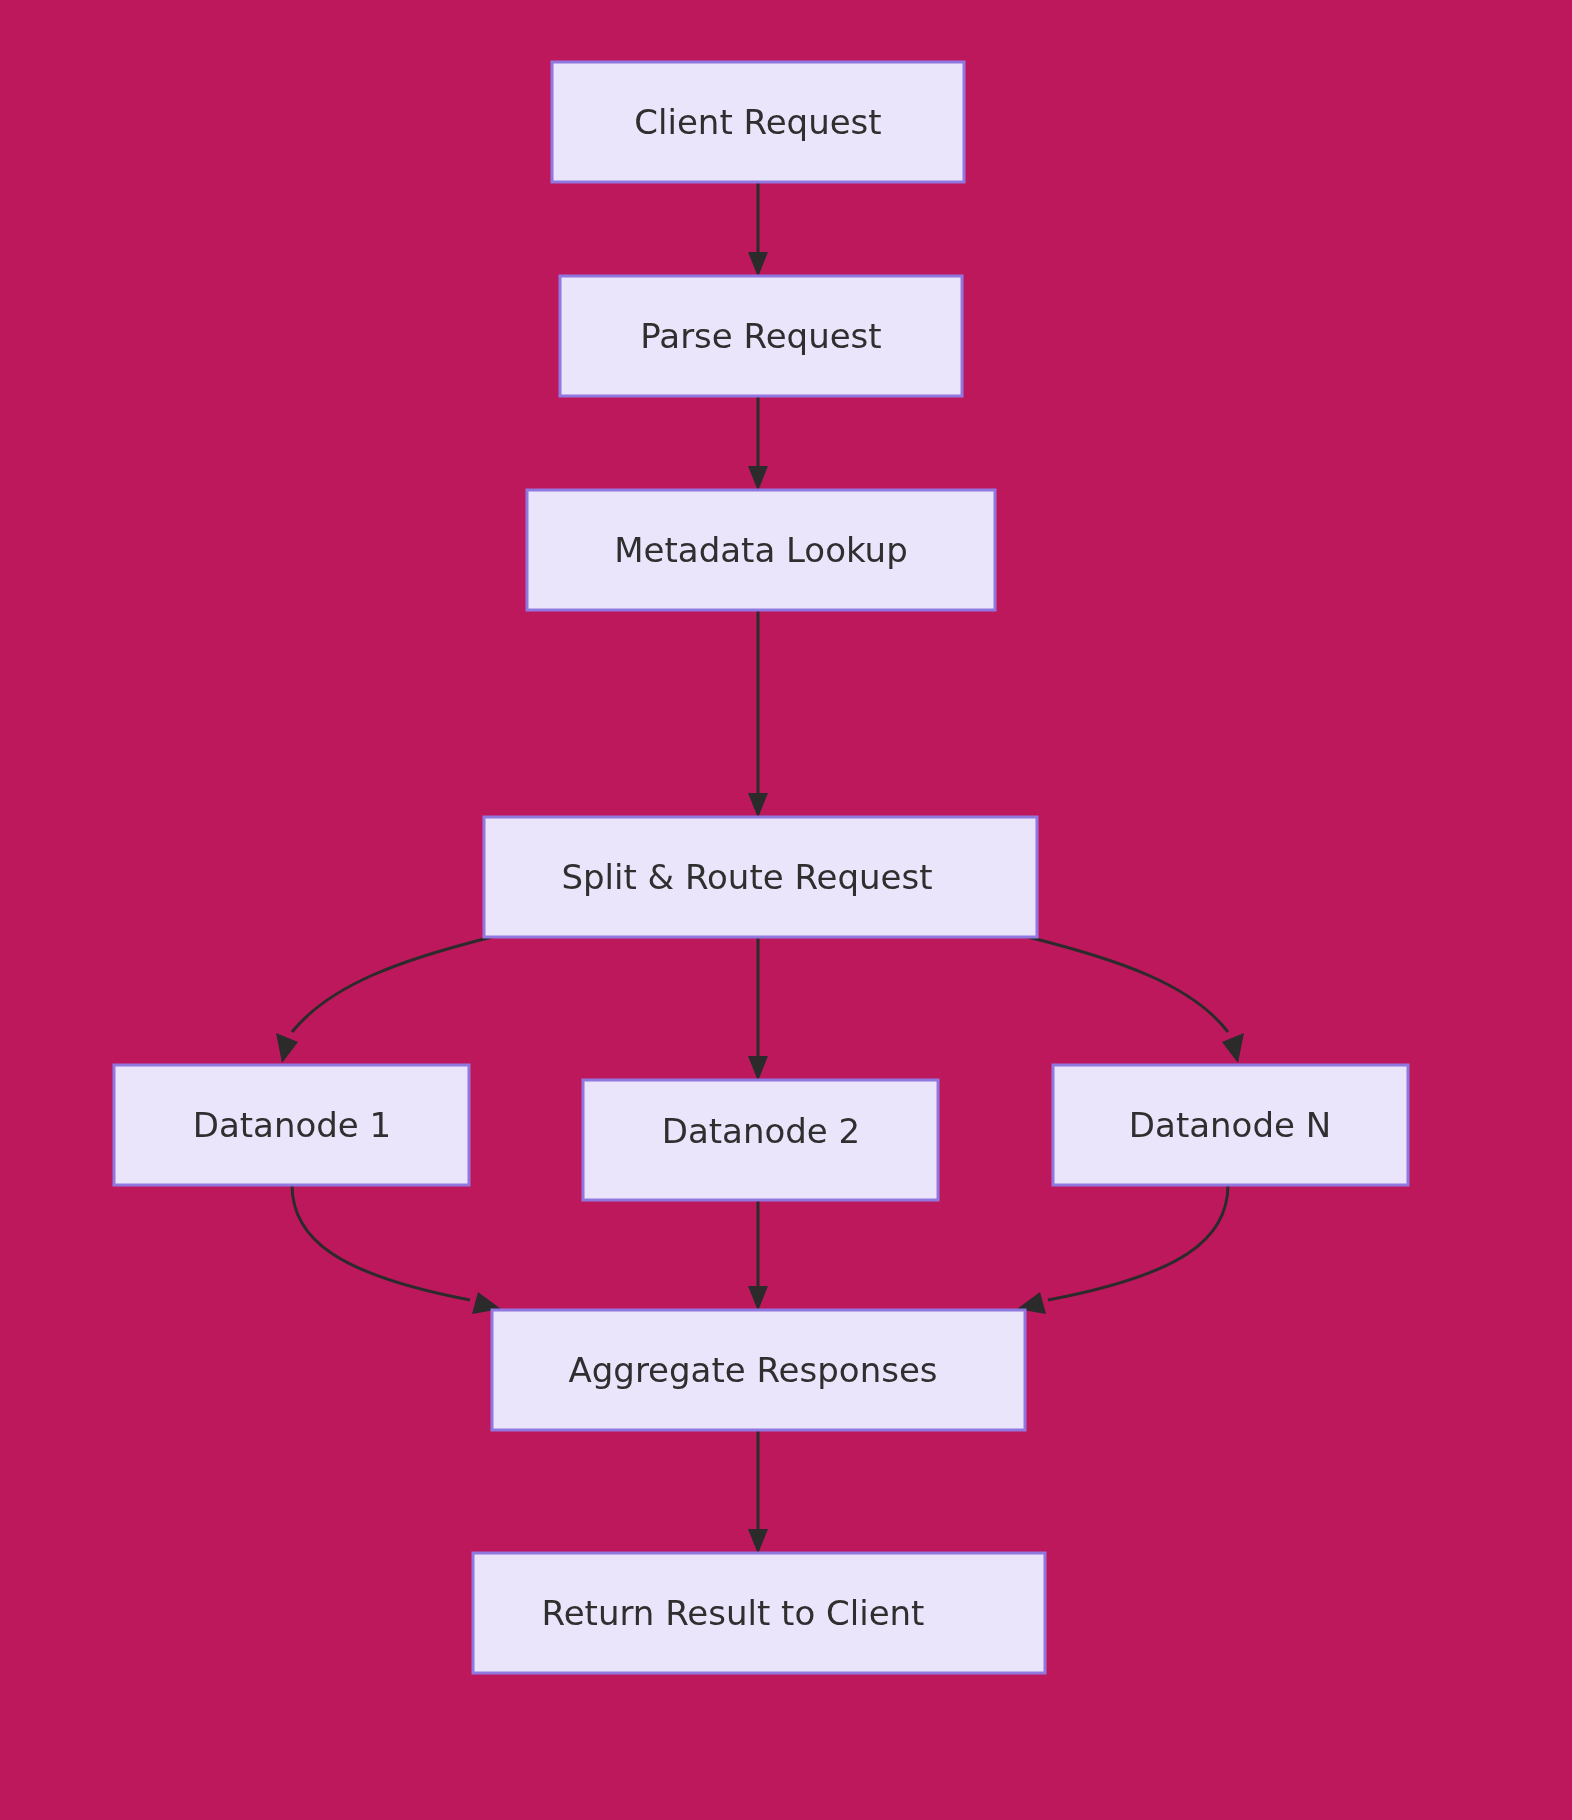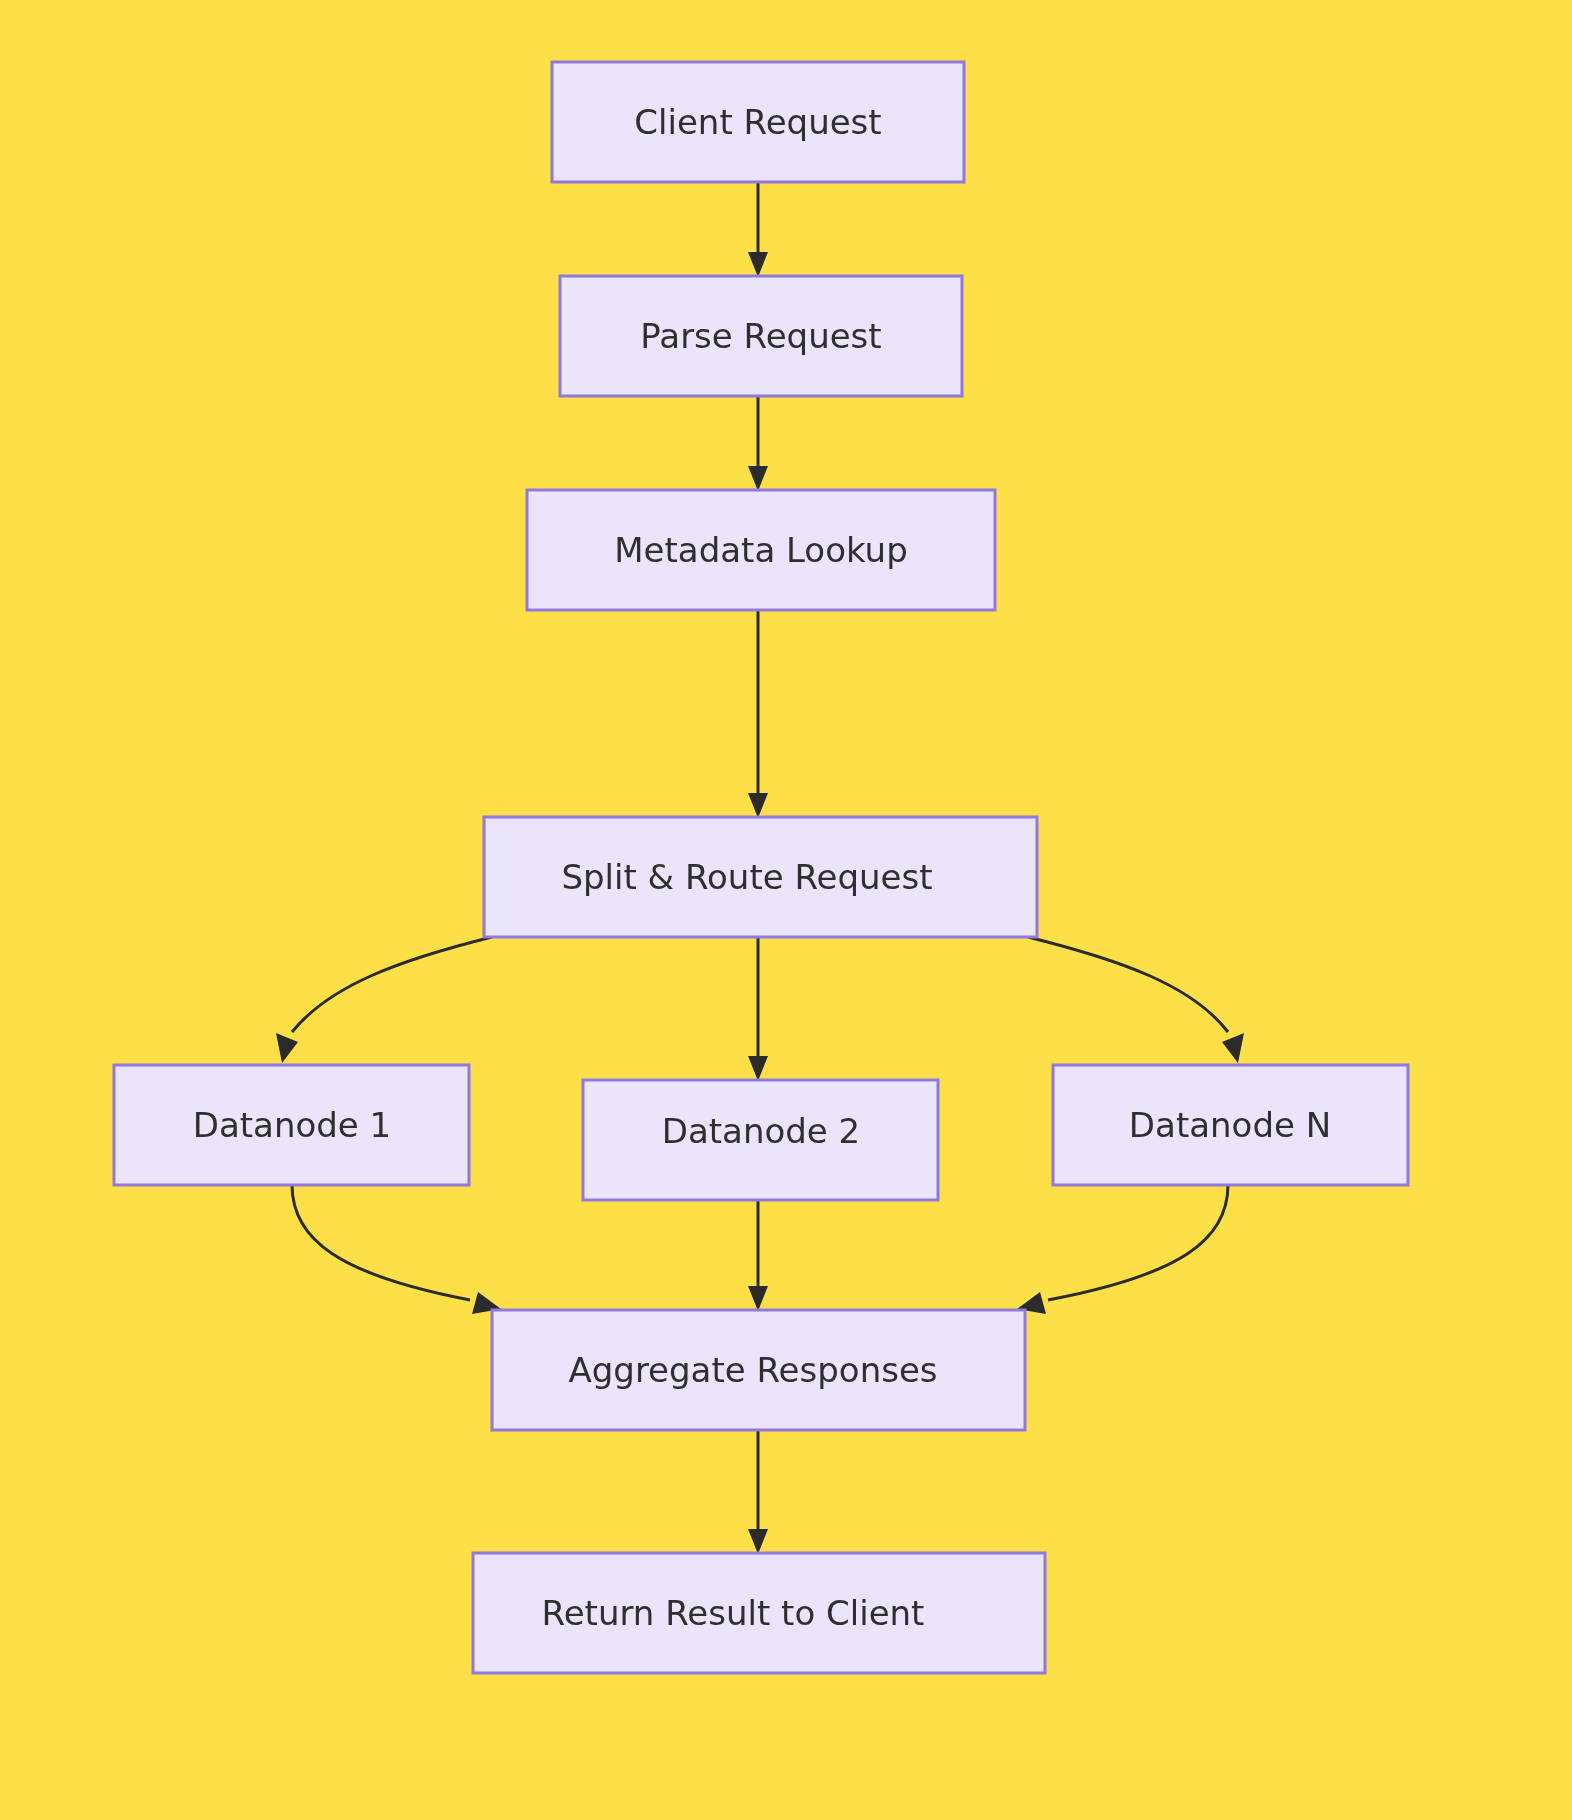--- a/index.html
+++ b/index.html
@@ -10,21 +10,21 @@
   body {
     width: 1572px;
     height: 1820px;
     font-family: "DejaVu Sans", sans-serif;
     overflow: hidden;
   }
   #flowchart-root {
     position: relative;
     width: 1572px;
     height: 1820px;
-    background: #fde047;
+    background: #be185d;
   }
   svg.diagram {
     display: block;
     width: 1572px;
     height: 1820px;
   }
   .node-rect {
     fill: #ebe5fb;
     stroke: #9177e0;
     stroke-width: 3;

